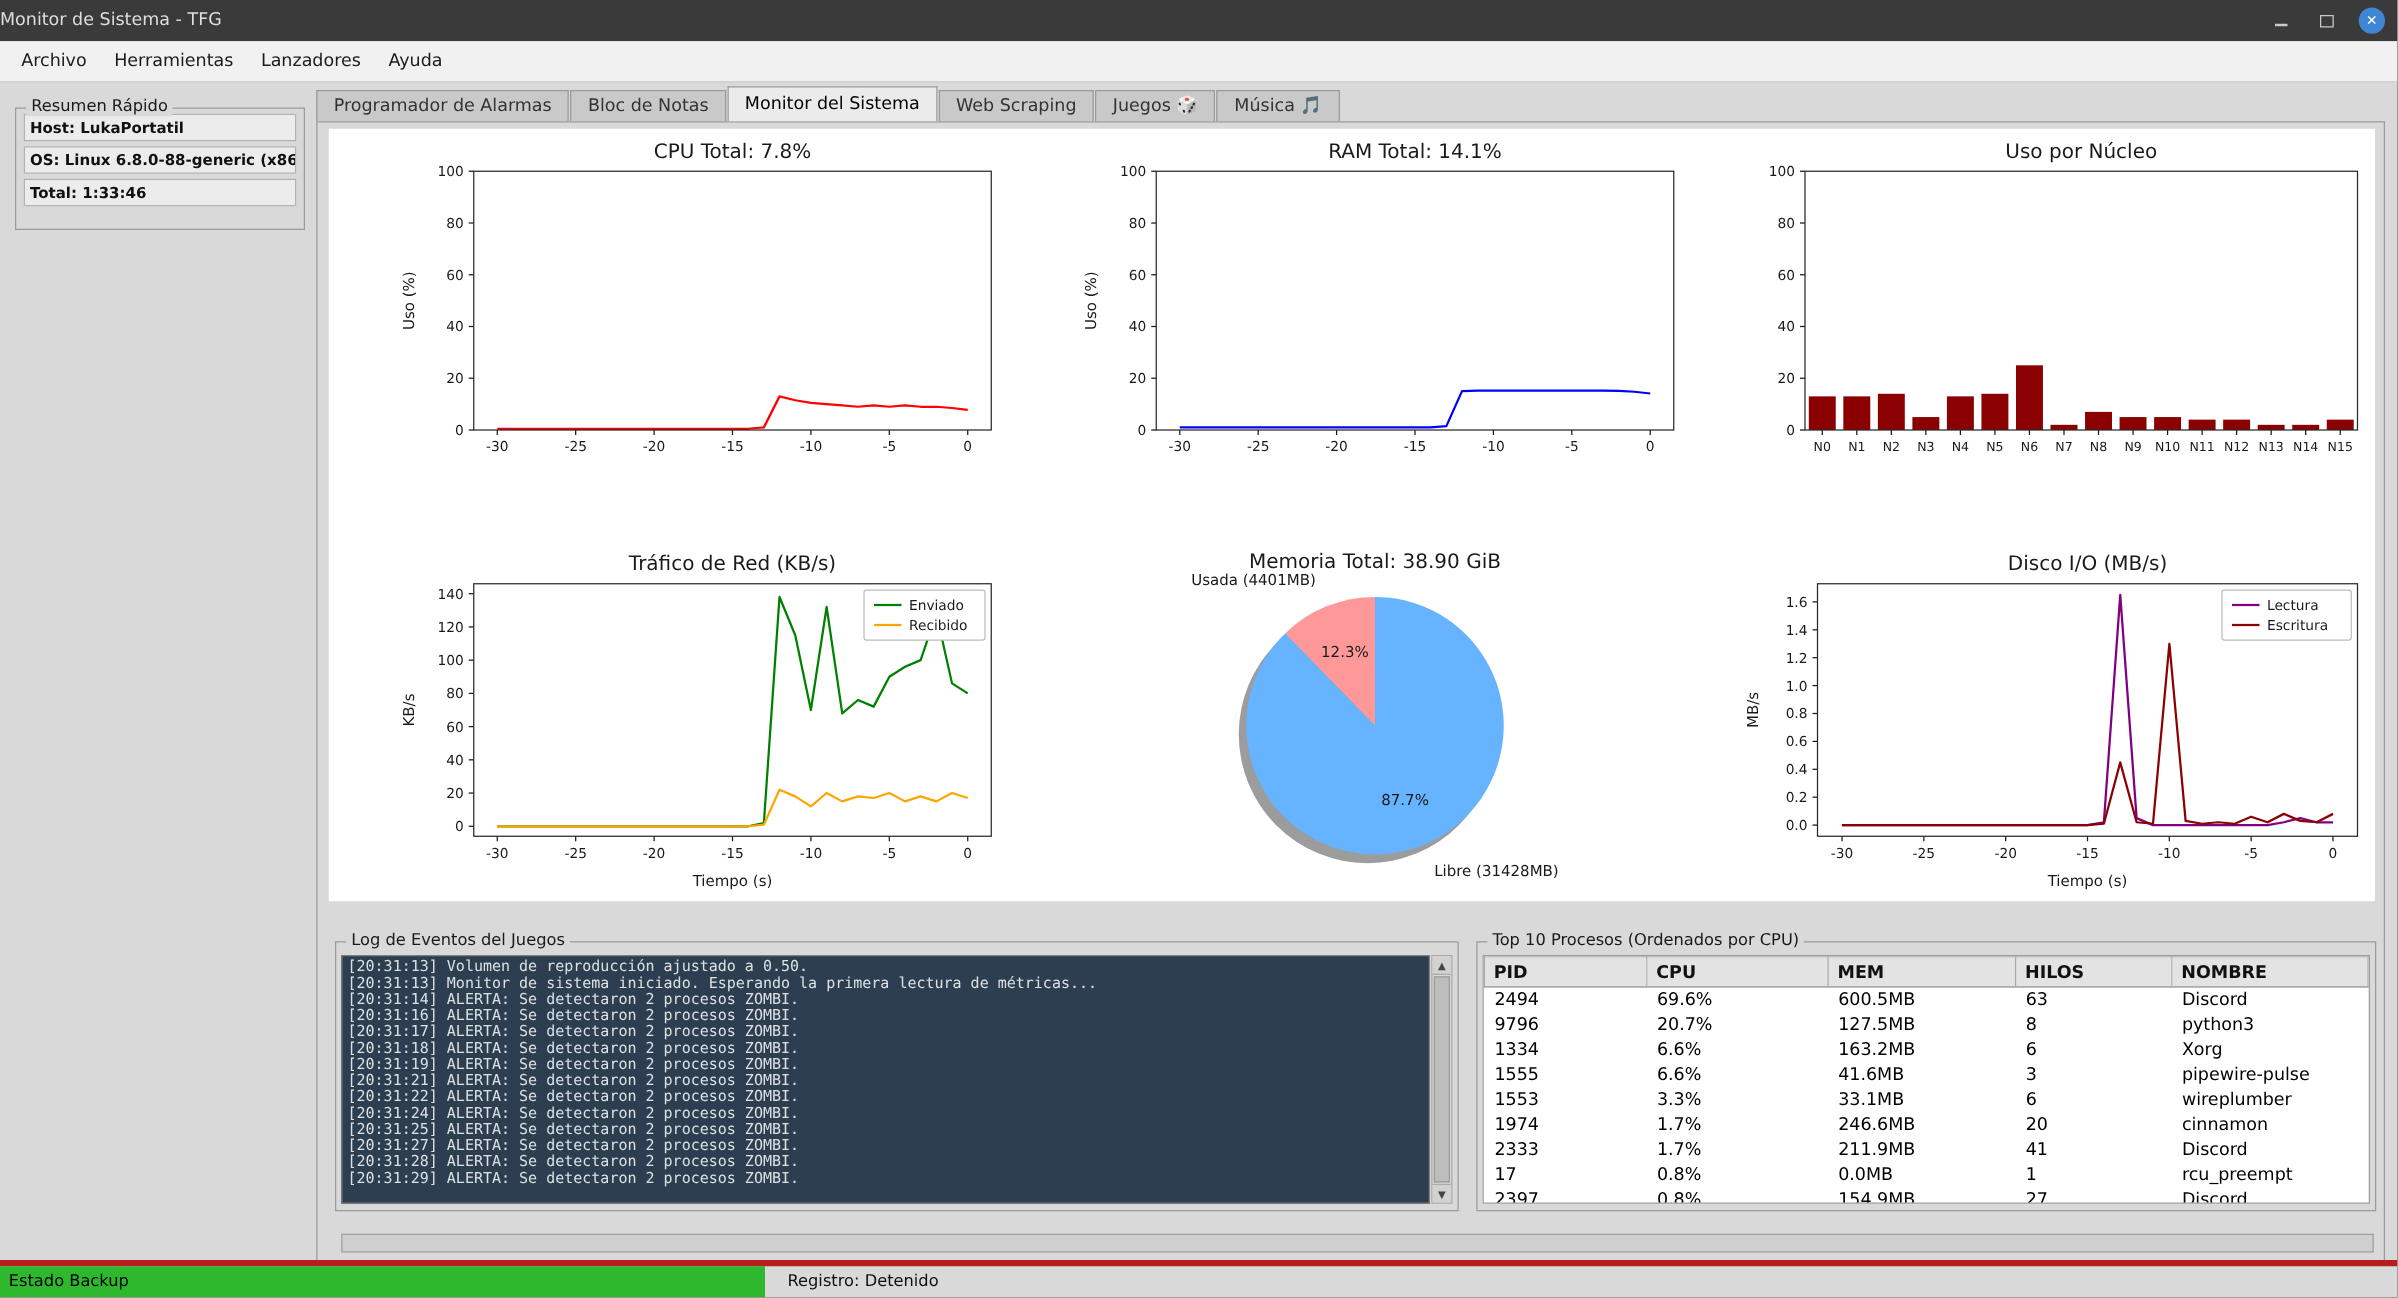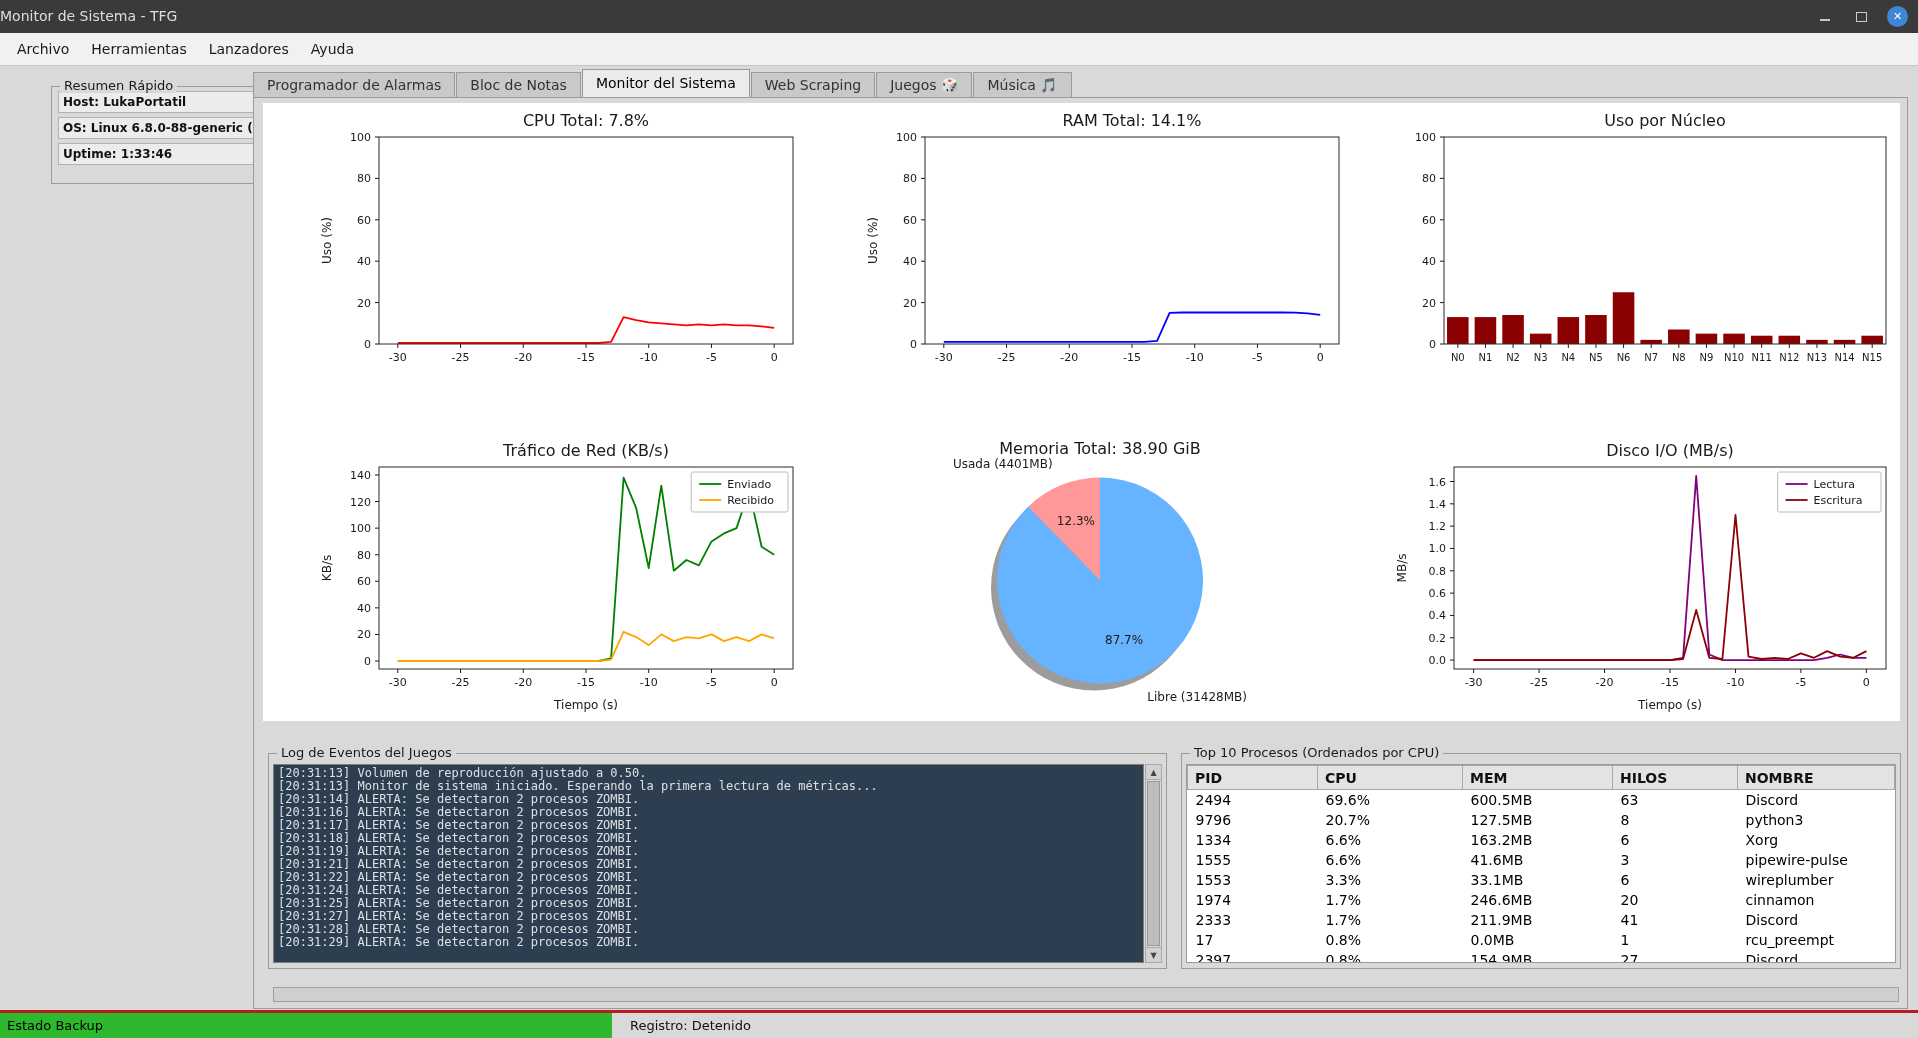--- a/index.html
+++ b/index.html
@@ -20,21 +20,21 @@
   
   .menubar{position:absolute;top:33px;left:0;right:0;height:33px;background:#f1f1f1;
            display:flex;align-items:center;padding-left:6px;font-size:14px;border-bottom:1px solid #c6c6c6;box-sizing:border-box;}
   .menu-item{padding:6px 11px;color:#1a1a1a;}
 
   
   .groupbox{position:absolute;border:1px solid #9b9b9b;}
   .gb-label{position:absolute;top:-9px;left:8px;background:#d9d9d9;padding:0 4px;font-size:13px;color:#1a1a1a;white-space:nowrap;}
 
   
-  .sidebar{left:12px;top:86px;width:230px;height:96px;margin-left:39px;}
+  .sidebar{left:12px;top:86px;width:230px;height:96px;}
   .sidebar-row{margin:4px 6px;background:#ececec;border:1px solid #b2b2b2;font-weight:bold;
                font-size:12px;line-height:16px;height:16px;padding:2px 4px;white-space:nowrap;overflow:hidden;}
   .sidebar-row:first-of-type{margin-top:12px;}
 
   
   .notebook{position:absolute;left:253px;top:70px;width:1655px;height:939px;}
   .tabbar{position:absolute;top:0;left:0;right:0;height:27px;display:flex;align-items:flex-end;}
   .tab{height:24px;line-height:24px;padding:0 13px;background:#c9c9c9;border:1px solid #9a9a9a;
        border-bottom:none;margin-right:1px;font-size:14px;color:#333;white-space:nowrap;}
   .tab.active{background:#ebebeb;height:27px;line-height:27px;color:#000;position:relative;z-index:2;}
@@ -65,21 +65,21 @@
   table.proc-table{border-collapse:collapse;width:100%;table-layout:fixed;font-size:14px;}
   .proc-table th{background:#e3e3e3;border:1px solid #a8a8a8;text-align:left;font-weight:bold;
                  padding:3px 7px;height:17px;white-space:nowrap;overflow:hidden;}
   .proc-table td{padding:2px 8px;height:16px;white-space:nowrap;overflow:hidden;color:#000;}
 
   
   .bottom-progress{position:absolute;left:19px;top:889px;width:1626px;height:15px;
                    background:#cfcfcf;border:1px solid #9f9f9f;box-sizing:border-box;}
 
   
-  .statusbar{position:absolute;left:0;right:0;bottom:0;height:25px;background:#d9d9d9;border-top:3px solid #b91c1c;}
+  .statusbar{position:absolute;left:0;right:0;bottom:0;height:25px;background:#d9d9d9;border-top:5px solid #b91c1c;}
   .status-progress{position:absolute;left:0;top:0;bottom:0;width:612px;background:#2eb82e;
                    display:flex;align-items:center;padding-left:7px;font-size:13px;color:#000;box-sizing:border-box;}
   .status-registro{position:absolute;left:630px;top:0;bottom:0;display:flex;align-items:center;font-size:13px;color:#111;}
   .status-date{position:absolute;left:840px;right:0;top:0;bottom:0;display:flex;align-items:center;
                justify-content:center;font-size:19px;color:#1515d0;}
 </style>
 </head>
 <body>
 
 <div class="window">
@@ -103,21 +103,21 @@
     <div class="menu-item">Archivo</div>
     <div class="menu-item">Herramientas</div>
     <div class="menu-item">Lanzadores</div>
     <div class="menu-item">Ayuda</div>
   </div>
 
   <div class="groupbox sidebar">
     <div class="gb-label">Resumen Rápido</div>
     <div class="sidebar-row">Host: LukaPortatil</div>
     <div class="sidebar-row">OS: Linux 6.8.0-88-generic (x86_64)</div>
-    <div class="sidebar-row">Uptime: 1:33:46</div>
+    <div class="sidebar-row">Total: 1:33:46</div>
   </div>
 
   <div class="notebook">
     <div class="tabbar">
       <div class="tab">Programador de Alarmas</div>
       <div class="tab">Bloc de Notas</div>
       <div class="tab active">Monitor del Sistema</div>
       <div class="tab">Web Scraping</div>
       <div class="tab">Juegos 🎲</div>
       <div class="tab">Música 🎵</div>

